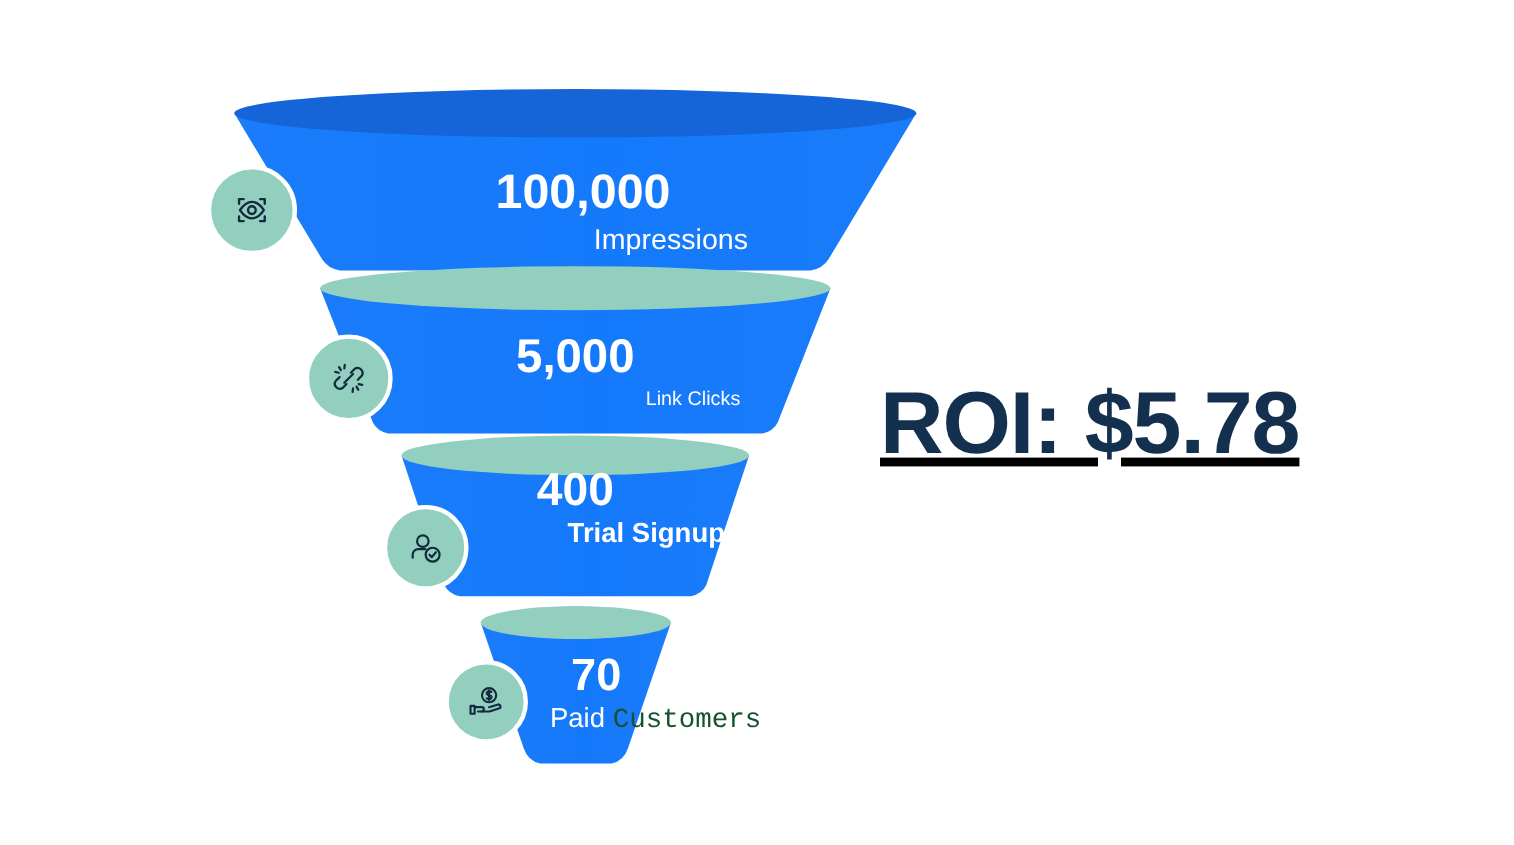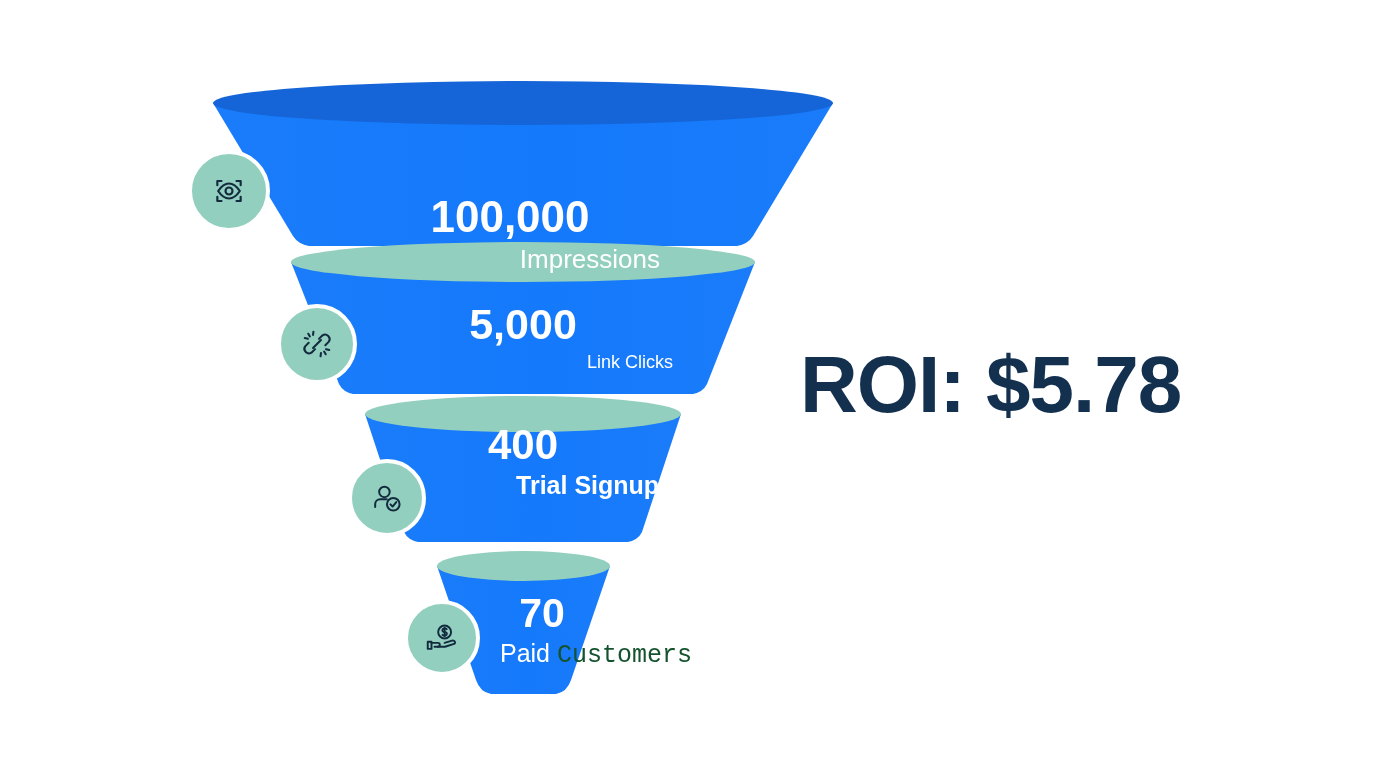--- a/index.html
+++ b/index.html
@@ -30,20 +30,21 @@
   }
   .roi-block {
     position: absolute;
     left: 800px;
     top: 335px;
     width: 500px;
     height: 100px;
     display: flex;
     align-items: center;
     justify-content: flex-start;
+    text-decoration: underline;
   }
   .roi-text {
     font-family: "Liberation Sans", sans-serif;
     font-size: 80px;
     font-weight: bold;
     letter-spacing: -1px;
     color: #14304f;
     white-space: nowrap;
     line-height: 1;
   }
@@ -64,21 +65,21 @@
   .stage-name {
     font-family: "Liberation Sans", sans-serif;
     font-weight: normal;
     color: #ffffff;
     line-height: 1.0;
     display: block;
     margin-top: 7px;
     text-align: right;
   }
   
-  #stage-1-label { left: 360px; top: 153px; width: 300px; margin-top: 42px; }
+  #stage-1-label { left: 380px; top: 153px; width: 300px; }
   #stage-1-label .stage-value { font-size: 44px; }
   #stage-1-label .stage-name  { font-size: 26px; }
   
   #stage-2-label { left: 373px; top: 303px; width: 300px; }
   #stage-2-label .stage-value { font-size: 43px; }
   #stage-2-label .stage-name  { font-size: 18px; }
   
   #stage-3-label { left: 373px; top: 424px; width: 300px; }
   #stage-3-label .stage-value { font-size: 42px; }
   #stage-3-label .stage-name  { font-size: 25px; font-weight: bold; }

